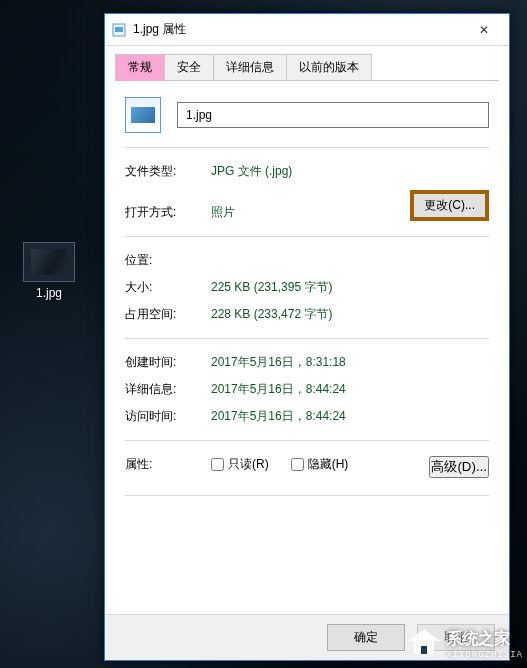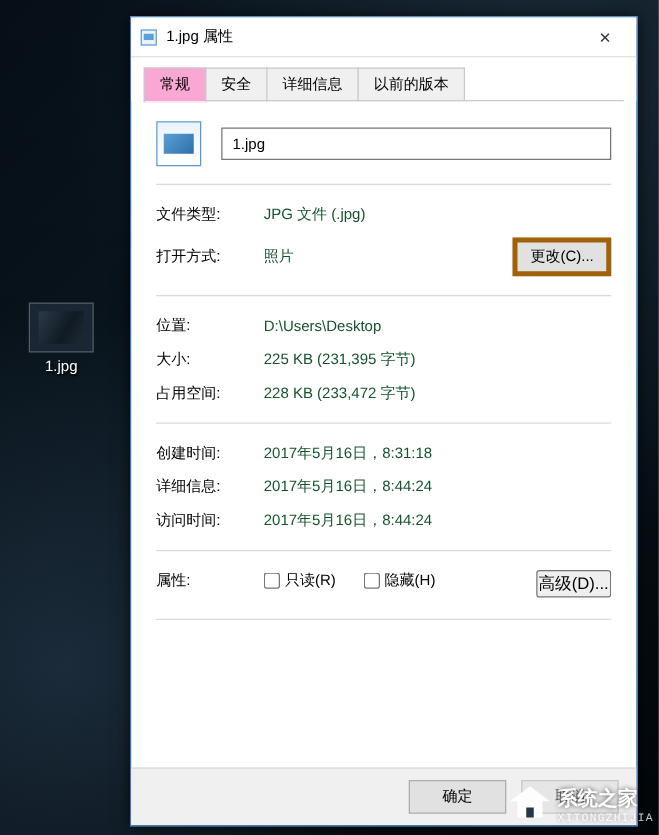--- a/index.html
+++ b/index.html
@@ -117,21 +117,21 @@
     border:1px solid #767676;
     padding:5px 8px;
     font-size:12px;
     font-family:inherit;
     outline:none;
   }
 
   .divider { height:1px; background:#d9d9d9; margin:0 0 10px 0; }
 
   .row {
-    display:flex; align-items:center;
+    display:flex; align-items:flex-end;
     padding:5px 0;
     font-size:12px;
   }
   .row .label { width:86px; color:#000; }
   .row .value { flex:1; color:#14532d; }
   .row .btn {
     min-width:78px;
     padding:3px 10px;
     font-size:12px;
     border:4px solid #a16207;
@@ -245,21 +245,20 @@
     <div class="row">
       <div class="label">打开方式:</div>
       <div class="value">照片</div>
       <button class="btn">更改(C)...</button>
     </div>
 
     <div class="divider" style="margin-top:10px;"></div>
 
     <div class="row">
       <div class="label">位置:</div>
-      <div class="value">D:\Users\Desktop</div>
     </div>
     <div class="row">
       <div class="label">大小:</div>
       <div class="value">225 KB (231,395 字节)</div>
     </div>
     <div class="row">
       <div class="label">占用空间:</div>
       <div class="value">228 KB (233,472 字节)</div>
     </div>
 

